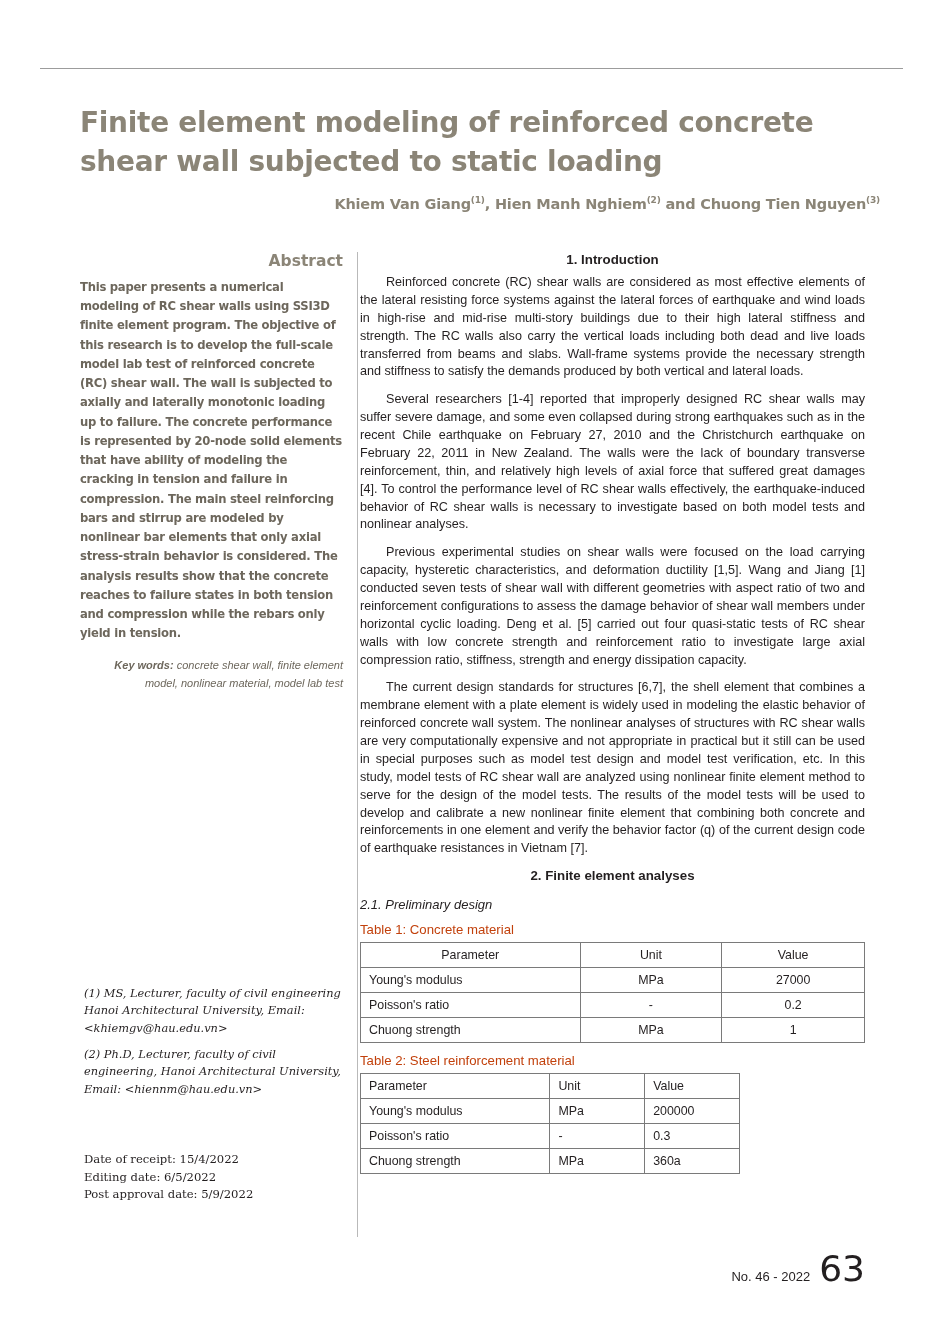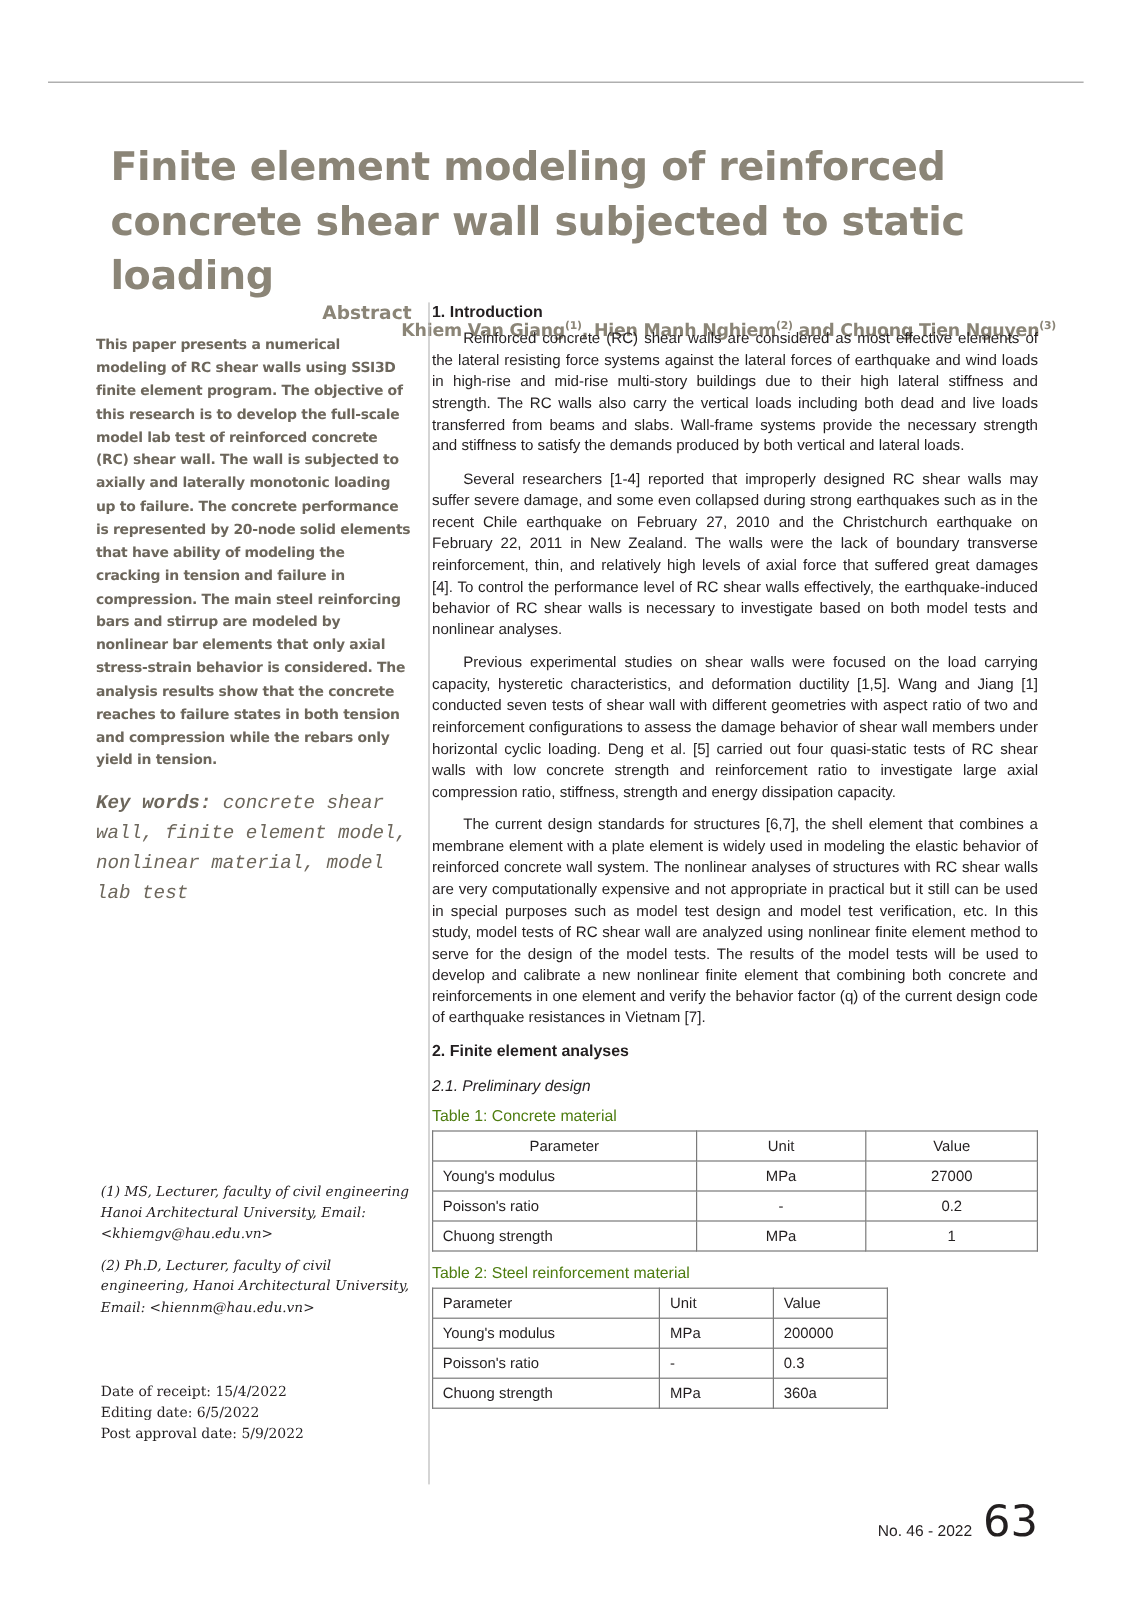--- a/index.html
+++ b/index.html
@@ -32,25 +32,25 @@
   }
   .title-block {
     position: absolute;
     left: 80px;
     top: 104px;
     width: 800px;
   }
   .paper-title {
     font-family: "DejaVu Sans", sans-serif;
     font-weight: bold;
-    font-size: 33px;
+    font-size: 28px;
     line-height: 1.38;
     letter-spacing: -0.3px;
     color: #8b8577;
-    margin: 12px;
+    margin: 0;
   }
   .authors {
     margin-top: 14px;
     text-align: right;
     font-family: "DejaVu Sans", sans-serif;
     font-weight: bold;
     font-size: 14.5px;
     color: #8b8577;
     letter-spacing: -0.2px;
   }
@@ -78,23 +78,23 @@
     text-align: left;
     font-family: "DejaVu Sans", sans-serif;
     font-weight: bold;
     font-size: 11.6px;
     line-height: 1.66;
     color: #6d675c;
     letter-spacing: -0.25px;
   }
   .keywords {
     margin-top: 14px;
-    text-align: left;
-    font-family: Liberation Mono, monospace;
-    font-size: 16px;
+    text-align: right;
+    font-family: Liberation Sans, sans-serif;
+    font-size: 11px;
     line-height: 1.55;
     color: #6d675c;
   }
   .keywords .kw-label {
     font-weight: bold;
     font-style: italic;
   }
   .keywords .kw-text {
     font-style: italic;
   }
@@ -137,41 +137,42 @@
     left: 360px;
     top: 252px;
     width: 505px;
   }
   h2.sec {
     font-family: "Liberation Sans", sans-serif;
     font-weight: bold;
     font-size: 13.3px;
     margin: 0 0 7px 0;
     color: #231f20;
+    text-align: center;
   }
   h3.subsec {
     font-family: "Liberation Sans", sans-serif;
     font-style: italic;
     font-size: 13px;
     font-weight: normal;
     margin: 14px 0 6px 0;
     color: #231f20;
   }
   p.body {
     font-size: 12.6px;
     line-height: 1.42;
     text-align: justify;
     margin: 0 0 10px 0;
     text-indent: 26px;
     color: #231f20;
   }
   .table-caption {
     font-family: "Liberation Sans", sans-serif;
     font-size: 13.2px;
-    color: #4d7c0f;
+    color: #c2410c;
     margin: 10px 0 5px 0;
   }
   table.data {
     border-collapse: collapse;
     font-size: 12.4px;
     color: #231f20;
   }
   table.data td, table.data th {
     border: 1px solid #7a7a7a;
     padding: 5px 8px;

